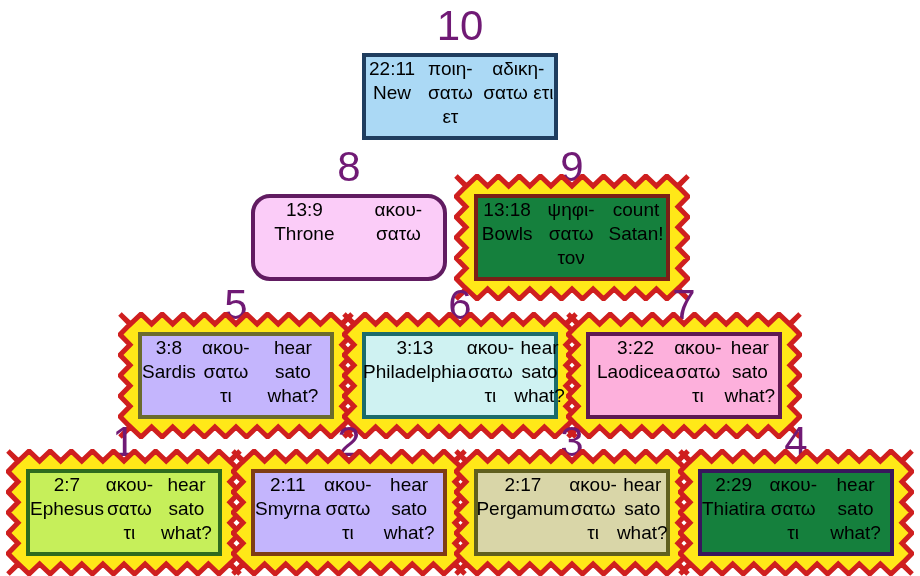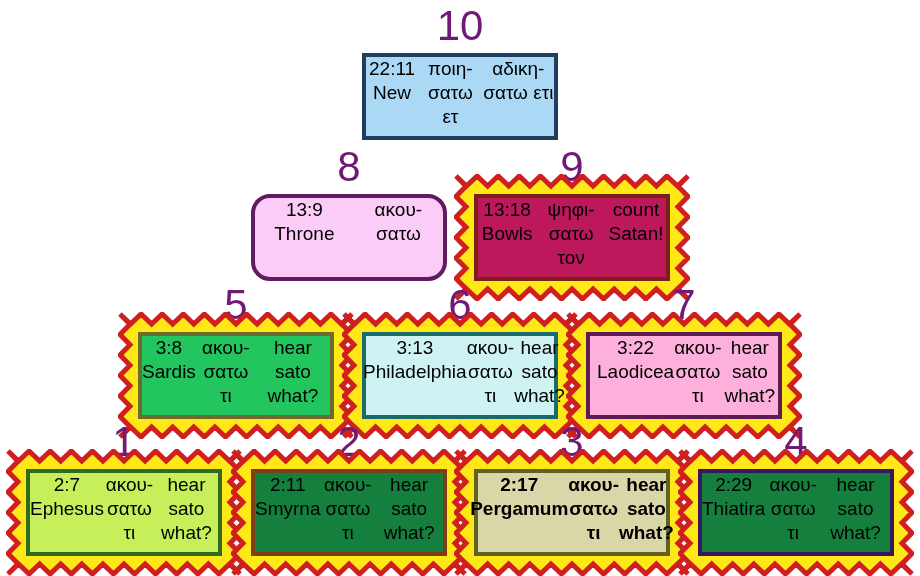--- a/index.html
+++ b/index.html
@@ -43,33 +43,33 @@
       <div>ακου-σατω</div>
       <div></div>
     </div>
   </div>
 
   <div class="node" style="left:474px;top:194px">
     <div class="num">9</div>
     <svg class="burst" width="236" height="127" viewBox="0 0 236 127">
         <polygon points="2,2 12.5,12 23.1,2 33.6,12 44.2,2 54.7,12 65.3,2 75.8,12 86.4,2 96.9,12 107.5,2 118,12 128.5,2 139.1,12 149.6,2 160.2,12 170.7,2 181.3,12 191.8,2 202.4,12 212.9,2 223.5,12 234,2 224,12.3 234,22.5 224,32.8 234,43 224,53.3 234,63.5 224,73.8 234,84 224,94.3 234,104.5 224,114.8 234,125 223.5,115 212.9,125 202.4,115 191.8,125 181.3,115 170.7,125 160.2,115 149.6,125 139.1,115 128.5,125 118,115 107.5,125 96.9,115 86.4,125 75.8,115 65.3,125 54.7,115 44.2,125 33.6,115 23.1,125 12.5,115 2,125 12,114.8 2,104.5 12,94.3 2,84 12,73.8 2,63.5 12,53.3 2,43 12,32.8 2,22.5 12,12.3 2,2" fill="#FFE818" stroke="#CF1F1F" stroke-width="5" stroke-linejoin="miter" stroke-miterlimit="6"></polygon>
       </svg>
-    <div class="box" style="background: #be185d; border-color: rgb(123, 32, 23);">
+    <div class="box" style="background: #15803d; border-color: rgb(123, 32, 23);">
       <div>13:18 Bowls</div>
       <div>ψηφι-σατω τον</div>
       <div>count Satan!</div>
     </div>
   </div>
 
   <div class="node" style="left:138px;top:332px">
     <div class="num">5</div>
     <svg class="burst" width="236" height="127" viewBox="0 0 236 127">
         <polygon points="2,2 12.5,12 23.1,2 33.6,12 44.2,2 54.7,12 65.3,2 75.8,12 86.4,2 96.9,12 107.5,2 118,12 128.5,2 139.1,12 149.6,2 160.2,12 170.7,2 181.3,12 191.8,2 202.4,12 212.9,2 223.5,12 234,2 224,12.3 234,22.5 224,32.8 234,43 224,53.3 234,63.5 224,73.8 234,84 224,94.3 234,104.5 224,114.8 234,125 223.5,115 212.9,125 202.4,115 191.8,125 181.3,115 170.7,125 160.2,115 149.6,125 139.1,115 128.5,125 118,115 107.5,125 96.9,115 86.4,125 75.8,115 65.3,125 54.7,115 44.2,125 33.6,115 23.1,125 12.5,115 2,125 12,114.8 2,104.5 12,94.3 2,84 12,73.8 2,63.5 12,53.3 2,43 12,32.8 2,22.5 12,12.3 2,2" fill="#FFE818" stroke="#CF1F1F" stroke-width="5" stroke-linejoin="miter" stroke-miterlimit="6"></polygon>
       </svg>
-    <div class="box" style="background: #22c55e; border-color: rgb(107, 107, 45);">
+    <div class="box" style="background: #c4b5fd; border-color: rgb(107, 107, 45);">
       <div>3:8 Sardis</div>
       <div>ακου-σατω τι</div>
       <div>hear sato what?</div>
     </div>
   </div>
 
   <div class="node" style="left:362px;top:332px">
     <div class="num">6</div>
     <svg class="burst" width="236" height="127" viewBox="0 0 236 127">
         <polygon points="2,2 12.5,12 23.1,2 33.6,12 44.2,2 54.7,12 65.3,2 75.8,12 86.4,2 96.9,12 107.5,2 118,12 128.5,2 139.1,12 149.6,2 160.2,12 170.7,2 181.3,12 191.8,2 202.4,12 212.9,2 223.5,12 234,2 224,12.3 234,22.5 224,32.8 234,43 224,53.3 234,63.5 224,73.8 234,84 224,94.3 234,104.5 224,114.8 234,125 223.5,115 212.9,125 202.4,115 191.8,125 181.3,115 170.7,125 160.2,115 149.6,125 139.1,115 128.5,125 118,115 107.5,125 96.9,115 86.4,125 75.8,115 65.3,125 54.7,115 44.2,125 33.6,115 23.1,125 12.5,115 2,125 12,114.8 2,104.5 12,94.3 2,84 12,73.8 2,63.5 12,53.3 2,43 12,32.8 2,22.5 12,12.3 2,2" fill="#FFE818" stroke="#CF1F1F" stroke-width="5" stroke-linejoin="miter" stroke-miterlimit="6"></polygon>
@@ -103,33 +103,33 @@
       <div>ακου-σατω τι</div>
       <div>hear sato what?</div>
     </div>
   </div>
 
   <div class="node" style="left:251px;top:469px">
     <div class="num">2</div>
     <svg class="burst" width="236" height="127" viewBox="0 0 236 127">
         <polygon points="2,2 12.5,12 23.1,2 33.6,12 44.2,2 54.7,12 65.3,2 75.8,12 86.4,2 96.9,12 107.5,2 118,12 128.5,2 139.1,12 149.6,2 160.2,12 170.7,2 181.3,12 191.8,2 202.4,12 212.9,2 223.5,12 234,2 224,12.3 234,22.5 224,32.8 234,43 224,53.3 234,63.5 224,73.8 234,84 224,94.3 234,104.5 224,114.8 234,125 223.5,115 212.9,125 202.4,115 191.8,125 181.3,115 170.7,125 160.2,115 149.6,125 139.1,115 128.5,125 118,115 107.5,125 96.9,115 86.4,125 75.8,115 65.3,125 54.7,115 44.2,125 33.6,115 23.1,125 12.5,115 2,125 12,114.8 2,104.5 12,94.3 2,84 12,73.8 2,63.5 12,53.3 2,43 12,32.8 2,22.5 12,12.3 2,2" fill="#FFE818" stroke="#CF1F1F" stroke-width="5" stroke-linejoin="miter" stroke-miterlimit="6"></polygon>
       </svg>
-    <div class="box" style="background: #15803d; border-color: rgb(127, 61, 20);">
+    <div class="box" style="background: #c4b5fd; border-color: rgb(127, 61, 20);">
       <div>2:11 Smyrna</div>
       <div>ακου-σατω τι</div>
       <div>hear sato what?</div>
     </div>
   </div>
 
   <div class="node" style="left:474px;top:469px">
     <div class="num">3</div>
     <svg class="burst" width="236" height="127" viewBox="0 0 236 127">
         <polygon points="2,2 12.5,12 23.1,2 33.6,12 44.2,2 54.7,12 65.3,2 75.8,12 86.4,2 96.9,12 107.5,2 118,12 128.5,2 139.1,12 149.6,2 160.2,12 170.7,2 181.3,12 191.8,2 202.4,12 212.9,2 223.5,12 234,2 224,12.3 234,22.5 224,32.8 234,43 224,53.3 234,63.5 224,73.8 234,84 224,94.3 234,104.5 224,114.8 234,125 223.5,115 212.9,125 202.4,115 191.8,125 181.3,115 170.7,125 160.2,115 149.6,125 139.1,115 128.5,125 118,115 107.5,125 96.9,115 86.4,125 75.8,115 65.3,125 54.7,115 44.2,125 33.6,115 23.1,125 12.5,115 2,125 12,114.8 2,104.5 12,94.3 2,84 12,73.8 2,63.5 12,53.3 2,43 12,32.8 2,22.5 12,12.3 2,2" fill="#FFE818" stroke="#CF1F1F" stroke-width="5" stroke-linejoin="miter" stroke-miterlimit="6"></polygon>
       </svg>
-    <div class="box" style="background: rgb(217, 214, 168); border-color: rgb(96, 96, 31); font-weight: bold;">
+    <div class="box" style="background: rgb(217, 214, 168); border-color: rgb(96, 96, 31);">
       <div>2:17 Pergamum</div>
       <div>ακου-σατω τι</div>
       <div>hear sato what?</div>
     </div>
   </div>
 
   <div class="node" style="left:698px;top:469px">
     <div class="num">4</div>
     <svg class="burst" width="236" height="127" viewBox="0 0 236 127">
         <polygon points="2,2 12.5,12 23.1,2 33.6,12 44.2,2 54.7,12 65.3,2 75.8,12 86.4,2 96.9,12 107.5,2 118,12 128.5,2 139.1,12 149.6,2 160.2,12 170.7,2 181.3,12 191.8,2 202.4,12 212.9,2 223.5,12 234,2 224,12.3 234,22.5 224,32.8 234,43 224,53.3 234,63.5 224,73.8 234,84 224,94.3 234,104.5 224,114.8 234,125 223.5,115 212.9,125 202.4,115 191.8,125 181.3,115 170.7,125 160.2,115 149.6,125 139.1,115 128.5,125 118,115 107.5,125 96.9,115 86.4,125 75.8,115 65.3,125 54.7,115 44.2,125 33.6,115 23.1,125 12.5,115 2,125 12,114.8 2,104.5 12,94.3 2,84 12,73.8 2,63.5 12,53.3 2,43 12,32.8 2,22.5 12,12.3 2,2" fill="#FFE818" stroke="#CF1F1F" stroke-width="5" stroke-linejoin="miter" stroke-miterlimit="6"></polygon>

